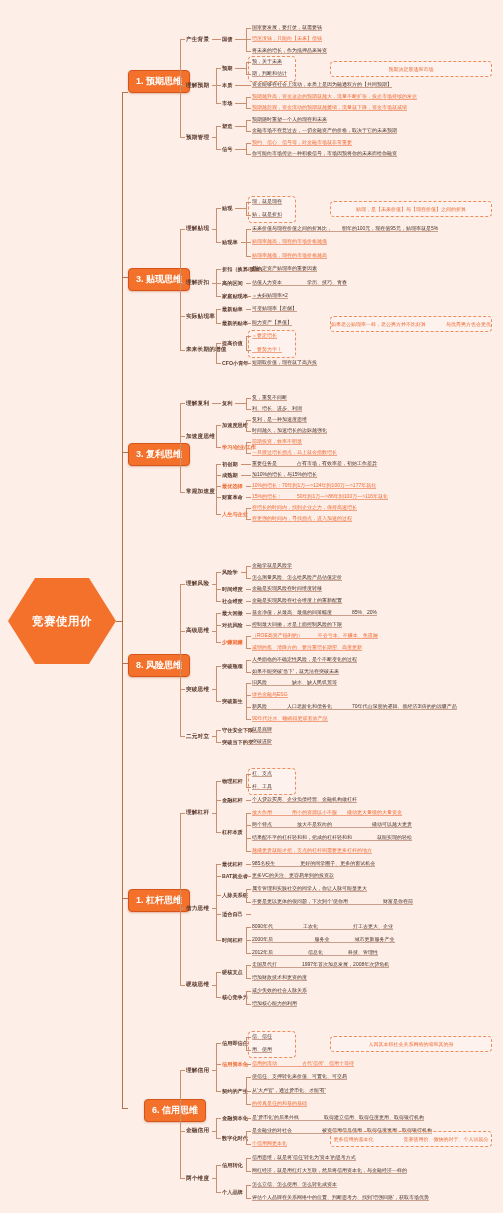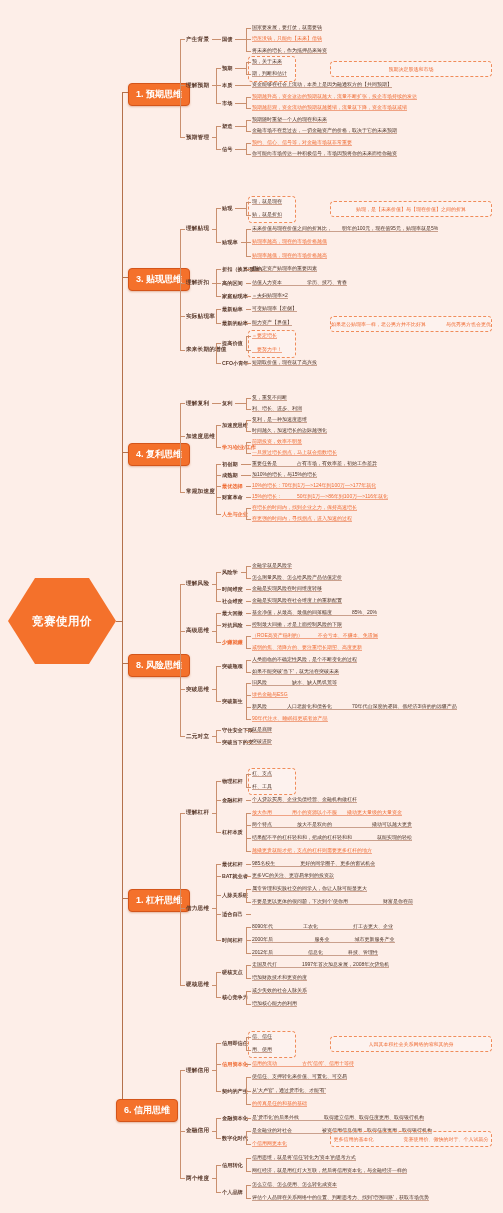--- a/index.html
+++ b/index.html
@@ -75,21 +75,21 @@
   .h.dark{background:#b4714c;}
 </style>
 </head>
 <body>
 
 <div id="map">
     <div class="center-node">竞赛使用价</div>
     <div class="h dark" style="left: 116px; top: 621px; width: 7px;"></div>
     <div class="v dark" style="left: 122px; top: 92px; height: 1016px;"></div>
     <div class="h dark" style="left: 122px; top: 92px; width: 6px;"></div>
-    <div class="l1" style="left: 128px; top: 83px;">1. 预期思维</div>
+    <div class="l1" style="left: 128px; top: 70px;">1. 预期思维</div>
     <div class="h" style="left: 182px; top: 92px;"></div>
     <div class="v" style="left: 180px; top: 39.25px; height: 97.75px;"></div>
     <div class="h" style="left: 180px; top: 39.25px; width: 5px;"></div>
     <div class="l2" style="left: 186px; top: 35.75px;">产生背景</div>
     <div class="h" style="left: 212px; top: 39.25px; width: 4px;"></div>
     <div class="h" style="left: 216px; top: 39.25px; width: 5px;"></div>
     <div class="l3" style="left: 222px; top: 36.25px;">国债</div>
     <div class="h" style="left: 235.2px; top: 39.25px; width: 10.8px;"></div>
     <div class="v" style="left: 246px; top: 27.75px; height: 23px;"></div>
     <div class="h" style="left: 246px; top: 27.75px; width: 5px;"></div>
@@ -225,21 +225,21 @@
     <div class="h" style="left: 246px; top: 336.346px; width: 5px;"></div>
     <div class="leaf hl" style="left: 252px; top: 332.346px; max-width: 247px; overflow: hidden;">＝要定增长</div>
     <div class="h" style="left: 246px; top: 349.808px; width: 5px;"></div>
     <div class="leaf hl" style="left: 252px; top: 345.808px; max-width: 247px; overflow: hidden;">　要努力干！</div>
     <div class="h" style="left: 216px; top: 363.269px; width: 5px;"></div>
     <div class="l3" style="left: 222px; top: 360.269px;">CFO小青年</div>
     <div class="h" style="left: 257.6px; top: 363.269px;"></div>
     <div class="h" style="left: 246px; top: 363.269px; width: 5px;"></div>
     <div class="leaf" style="left: 252px; top: 359.269px; max-width: 247px; overflow: hidden;">短期取价值，现在就了高兴投</div>
     <div class="h dark" style="left: 122px; top: 452px; width: 6px;"></div>
-    <div class="l1" style="left: 128px; top: 443px;">4. 复利思维</div>
+    <div class="l1" style="left: 128px; top: 443px;">3. 复利思维</div>
     <div class="h" style="left: 182px; top: 452px;"></div>
     <div class="v" style="left: 180px; top: 403.083px; height: 88.6667px;"></div>
     <div class="h" style="left: 180px; top: 403.083px; width: 5px;"></div>
     <div class="l2" style="left: 186px; top: 399.583px;">理解复利</div>
     <div class="h" style="left: 212px; top: 403.083px; width: 4px;"></div>
     <div class="h" style="left: 216px; top: 403.083px; width: 5px;"></div>
     <div class="l3" style="left: 222px; top: 400.083px;">复利</div>
     <div class="h" style="left: 235.2px; top: 403.083px; width: 10.8px;"></div>
     <div class="v" style="left: 246px; top: 397.542px; height: 11.0833px;"></div>
     <div class="h" style="left: 246px; top: 397.542px; width: 5px;"></div>
@@ -469,21 +469,21 @@
     <div class="leaf" style="left: 252px; top: 974.158px; max-width: 247px; overflow: hidden;">增加财政技术和更资的度</div>
     <div class="h" style="left: 216px; top: 997.263px; width: 5px;"></div>
     <div class="l3" style="left: 222px; top: 994.263px;">核心竞争力</div>
     <div class="h" style="left: 252px; top: 997.263px;"></div>
     <div class="v" style="left: 246px; top: 990.895px; height: 12.7368px;"></div>
     <div class="h" style="left: 246px; top: 990.895px; width: 5px;"></div>
     <div class="leaf" style="left: 252px; top: 986.895px; max-width: 247px; overflow: hidden;">减少失效的社会人脉关系</div>
     <div class="h" style="left: 246px; top: 1003.63px; width: 5px;"></div>
     <div class="leaf" style="left: 252px; top: 999.632px; max-width: 247px; overflow: hidden;">增加核心能力的利用</div>
     <div class="h dark" style="left: 122px; top: 1108px; width: 6px;"></div>
-    <div class="l1" style="left: 116px; top: 1099px;">6. 信用思维</div>
+    <div class="l1" style="left: 144px; top: 1099px;">6. 信用思维</div>
     <div class="h" style="left: 182px; top: 1108px;"></div>
     <div class="v" style="left: 180px; top: 1070.38px; height: 107.692px;"></div>
     <div class="h" style="left: 180px; top: 1070.38px; width: 5px;"></div>
     <div class="l2" style="left: 186px; top: 1066.88px;">理解信用</div>
     <div class="h" style="left: 212px; top: 1070.38px; width: 4px;"></div>
     <div class="v" style="left: 216px; top: 1043.46px; height: 47.1154px;"></div>
     <div class="h" style="left: 216px; top: 1043.46px; width: 5px;"></div>
     <div class="l3" style="left: 222px; top: 1040.46px;">信用即信任</div>
     <div class="h" style="left: 252px; top: 1043.46px;"></div>
     <div class="v" style="left: 246px; top: 1036.73px; height: 13.4615px;"></div>

